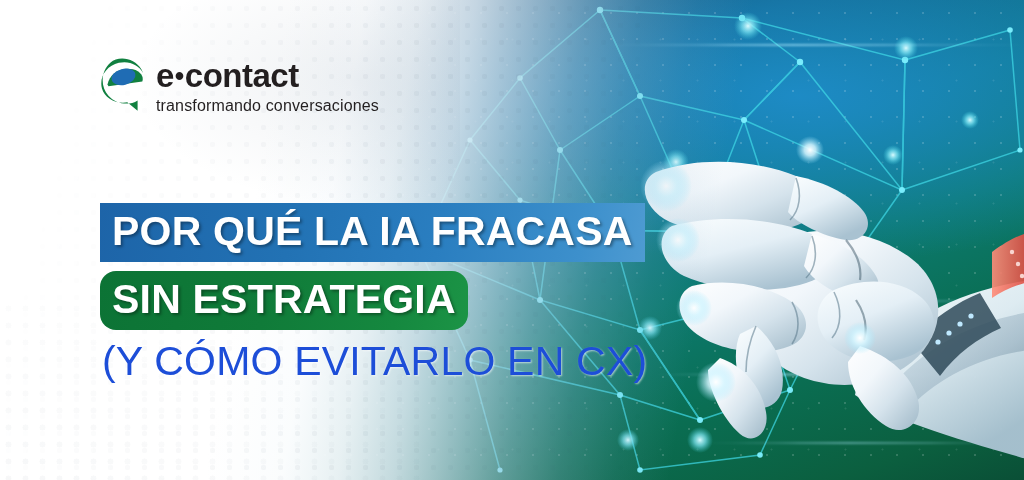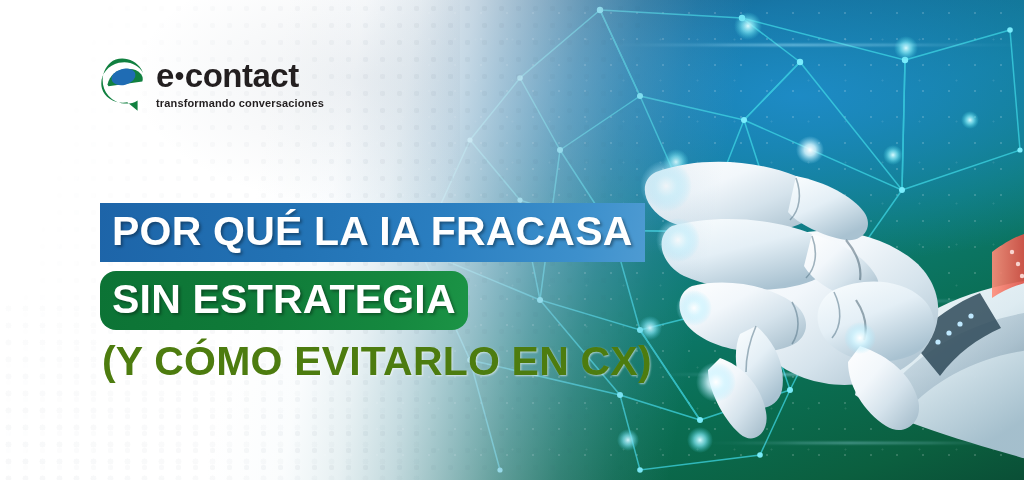--- a/index.html
+++ b/index.html
@@ -121,22 +121,22 @@
     font-size:33px;
     font-weight:bold;
     letter-spacing:-0.5px;
     color:#231f20;
     line-height:1;
     white-space:nowrap;
   }
   .logo-word .sep { color:#231f20; font-size:27px; vertical-align:2px; padding:0 1px; }
   .logo-tag {
     margin-top:6px;
-    font-size:11px;
-    font-weight:bold;
+    font-size:16px;
+    font-weight:normal;
     letter-spacing:0.15px;
     color:#231f20;
     line-height:1;
     white-space:nowrap;
   }
 
   
   .headline { position:absolute; left:100px; top:203px; }
 
   .hl-row { display:block; white-space:nowrap; }
@@ -157,22 +157,22 @@
   .hl-green {
     background:linear-gradient(100deg, #0c7335 0%, #107b39 45%, #15883f 80%, #1c9446 100%);
     border-radius:16px;
   }
   .row-green { margin-top:9px; }
 
   .hl-plain {
     display:inline-block;
     margin-top:11px;
     padding-left:2px;
-    color:#4d7c0f;
-    font-weight:bold;
+    color:#1d4ed8;
+    font-weight:normal;
     font-size:41px;
     letter-spacing:0.2px;
     line-height:1;
     text-shadow:1px 1px 2px rgba(255,255,255,0.6);
   }
 </style>
 </head>
 <body>
 
 <div class="banner">

